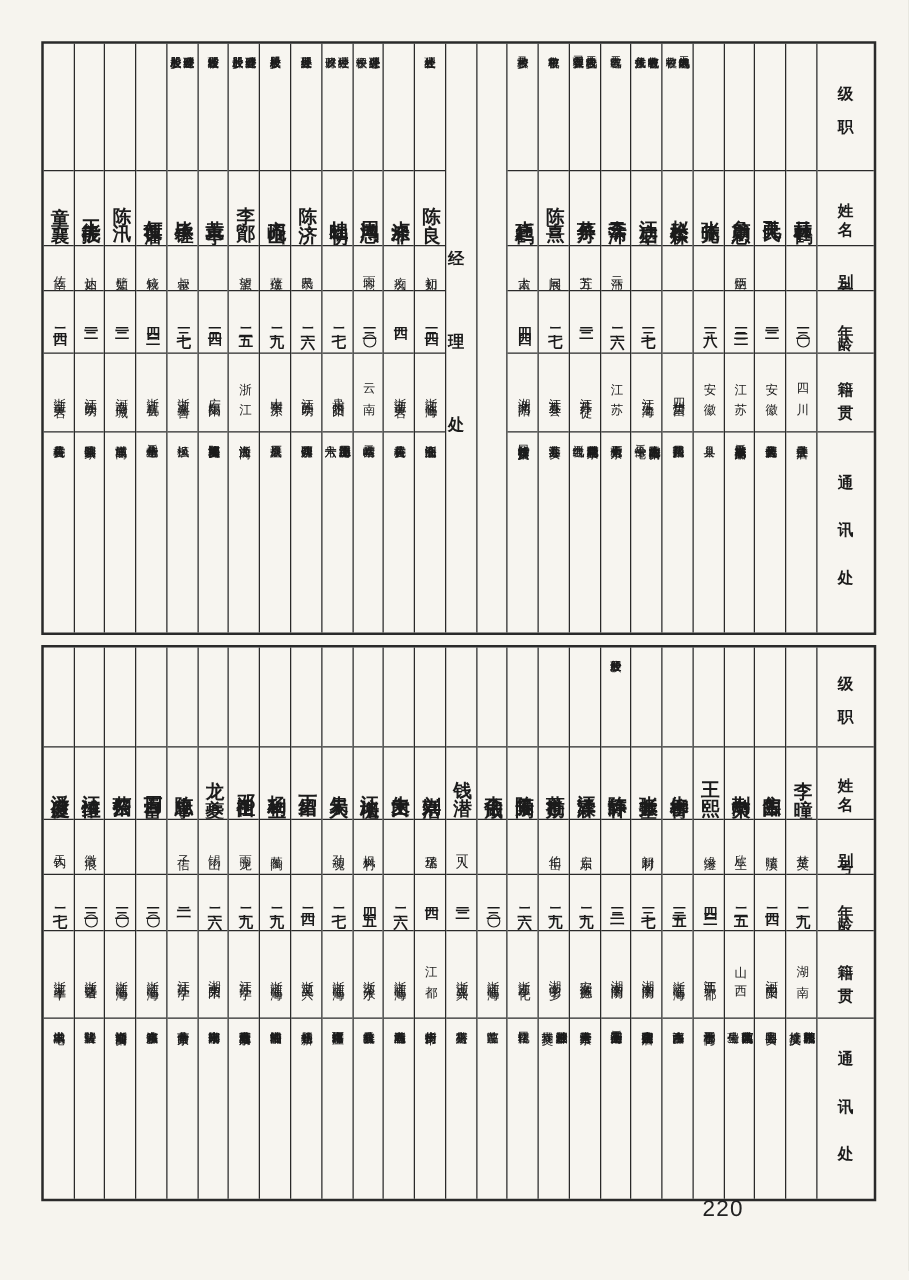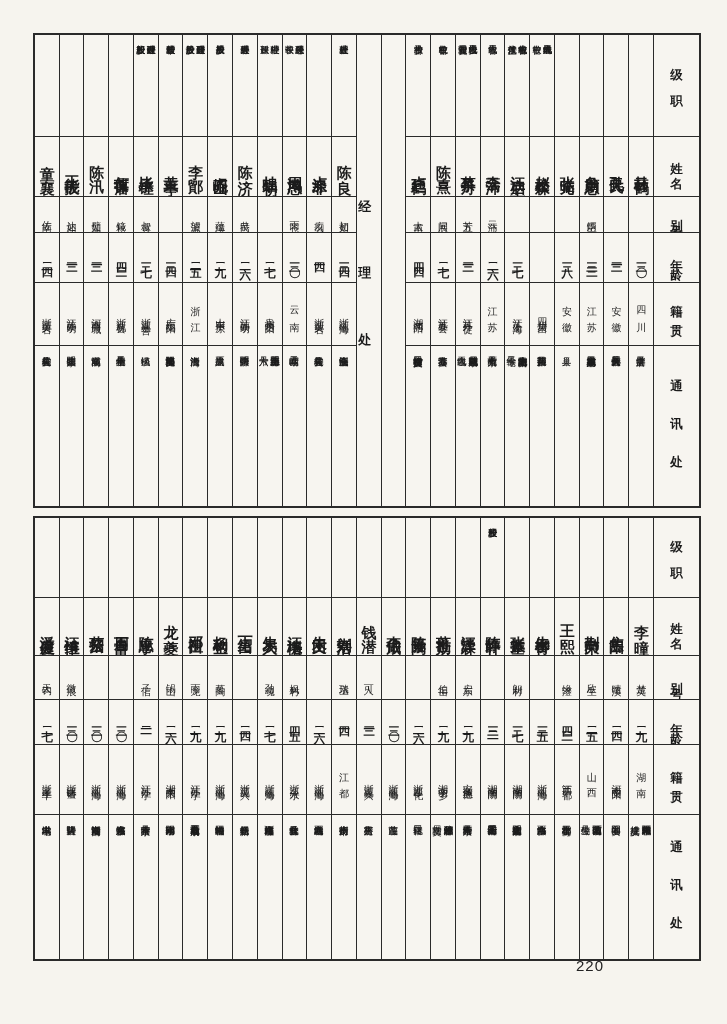--- a/index.html
+++ b/index.html
@@ -59,22 +59,22 @@
   .hl-rank{letter-spacing:28px;}
   .hl-name{letter-spacing:15px;}
   .hl-alias{letter-spacing:6px;}
   .hl-age{letter-spacing:9px;}
   .hl-native{letter-spacing:19px;}
   .hl-address{letter-spacing:38px;}
   
   .section-col,.spacer-col{display:flex;align-items:flex-start;justify-content:center;}
   .section-label{font-size:13px;font-weight:600;letter-spacing:66px;padding-top:36px;}
   .page-number{
-    position:absolute;left:576px;top:957px;
-    font-size:15px;letter-spacing:1px;color:#222;
+    position:absolute;left:562px;top:957px;
+    font-size:18px;letter-spacing:1px;color:#222;
   }
 </style>
 </head>
 <body>
 
 <div class="page">
   <div id="table-1" class="tbl t1">
       <div class="col header-col">
         <div class="cell c-rank">
           <span class="vtext hl hl-rank">级职</span>

